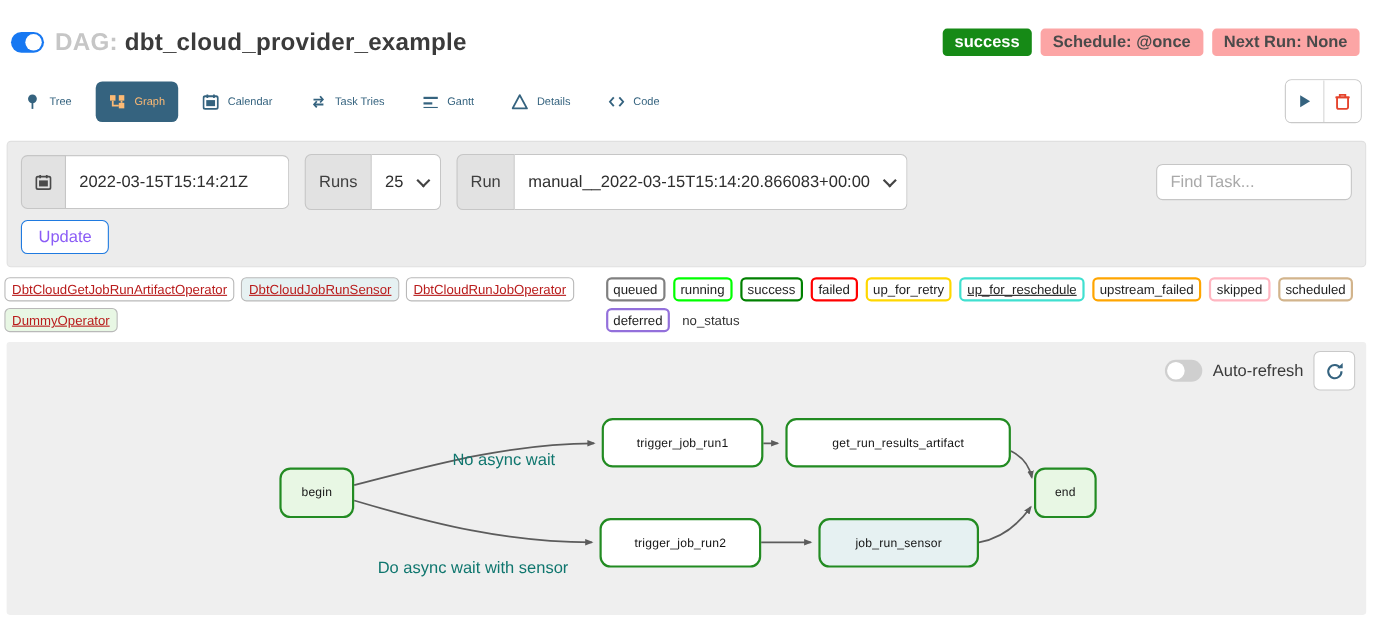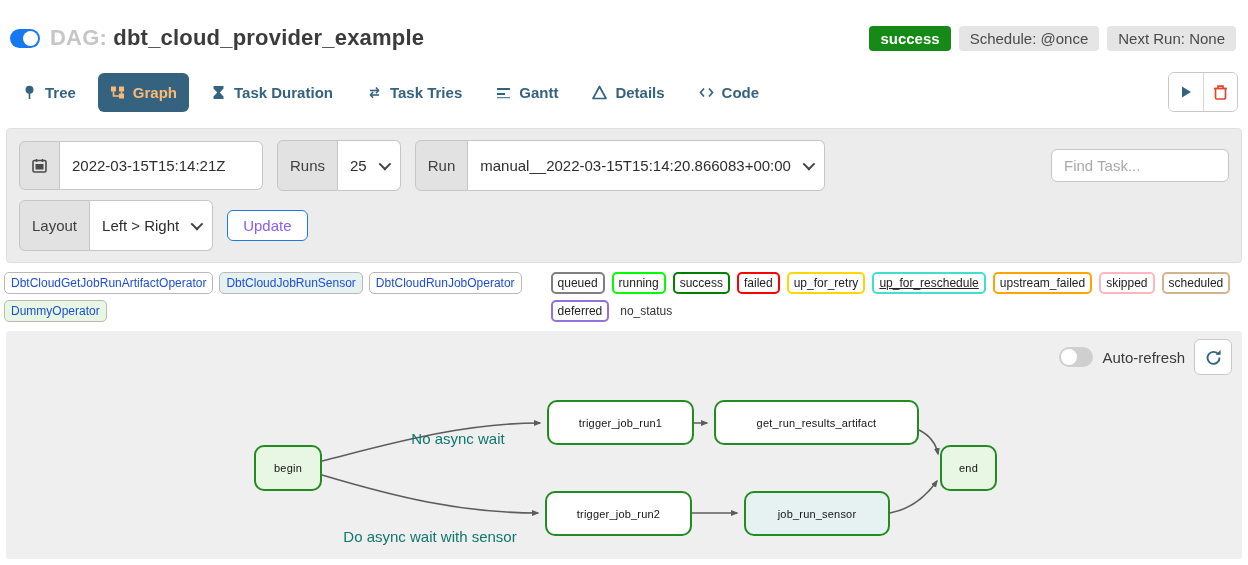--- a/index.html
+++ b/index.html
@@ -13,29 +13,29 @@
          padding:18px 12px 4px 10px; height:62px; }
   .hdr-left { display:flex; align-items:center; gap:10px; }
   .toggle { width:30px; height:19px; border-radius:10px; position:relative;
             display:inline-block; cursor:pointer; }
   .toggle.on { background:#1778f2; }
   .toggle.on .knob { position:absolute; right:2px; top:2px; width:15px; height:15px;
             border-radius:50%; background:#fff; }
   .dag-h1 { font-size:22px; font-weight:bold; letter-spacing:.2px; }
   .dag-h1 .muted { color:#c6c6c6; }
   .hdr-right { display:flex; align-items:center; gap:8px; }
-  .badge { font-size:15px; padding:4px 11px; border-radius:4px; background:#e5e5e5;
-           color:#4a4a4a; white-space:nowrap; }
+  .badge { font-size:15px; padding:4px 11px; border-radius:4px; background:#fca5a5;
+           color:#4a4a4a; white-space:nowrap;font-weight:bold; }
   .badge.success { background:#168a16; color:#fff; font-weight:bold; }
 
   
   .tabsrow { display:flex; align-items:center; padding:6px 10px 6px 10px; height:60px; }
   .tabs { display:flex; align-items:center; gap:10px; }
-  .tab { display:flex; align-items:center; gap:8px; color:#35637f; font-size:15px;
-         font-weight:bold; padding:11px 12px; border-radius:6px; cursor:pointer;
+  .tab { display:flex; align-items:center; gap:8px; color:#35637f; font-size:10px;
+         font-weight:normal; padding:11px 12px; border-radius:6px; cursor:pointer;
          white-space:nowrap; }
   .tab.active { background:#35637f; color:#fdba74; }
   .tab .ticon { display:inline-flex; width:15px; height:15px; align-items:center;
          justify-content:center; }
   .tab .ticon svg { width:15px; height:15px; }
   .actions { margin-left:auto; display:flex; border:1px solid #c9c9c9; border-radius:6px;
              background:#fff; overflow:hidden; }
   .actions .abtn { width:34px; height:38px; display:flex; align-items:center;
              justify-content:center; cursor:pointer; background:#fff; border:none; }
   .actions .abtn + .abtn { border-left:1px solid #d6d6d6; }
@@ -57,22 +57,22 @@
            border-bottom:2px solid #444; transform:rotate(45deg) translateY(-2px); }
   .btn-update { background:#fff; border:1px solid #1f7ae0; color:#8b5cf6; font-size:15px;
            padding:6px 15px; border-radius:6px; cursor:pointer; }
   .find { margin-left:auto; background:#fff; border:1px solid #c6c6c6; border-radius:6px;
            font-size:15px; padding:7px 12px; width:178px; color:#2e2e2e; }
   .find::placeholder { color:#a9a9a9; }
 
   
   .legend { display:flex; align-items:flex-start; padding:9px 4px 4px 4px; gap:12px; }
   .op-legend { display:flex; flex-wrap:wrap; gap:6px; max-width:565px; }
-  .pill { border:1px solid #b9b9b9; border-radius:5px; font-size:12px; color:#1d4ed8;
-          padding:3px 6px; white-space:nowrap; }
+  .pill { border:1px solid #b9b9b9; border-radius:5px; font-size:12px; color:#b91c1c;
+          padding:3px 6px; white-space:nowrap;text-decoration:underline; }
   .st-legend { display:flex; flex-wrap:wrap; gap:6px 7px; max-width:705px;
           align-items:center; }
   .stbadge { border:2px solid; border-radius:5px; background:#fff; font-size:12px;
           color:#222; padding:2px 5px; white-space:nowrap; }
   .nostatus { font-size:12px; color:#333; padding:2px 4px; }
 
   
   .graph-panel { flex:1; margin:5px 6px 6px 6px; background:#efefef; border-radius:3px;
           position:relative; overflow:hidden; }
   .autorefresh { position:absolute; top:8px; right:10px; display:flex; align-items:center;
@@ -131,24 +131,27 @@
               <rect x="9" y="1.5" width="5" height="5" fill="currentColor"></rect>
               <rect x="9" y="8.5" width="5" height="5" fill="currentColor"></rect>
               <path d="M3.5 6.5v4.5h5.5 M11.5 6.5v2" stroke="currentColor" stroke-width="1.6" fill="none"></path>
             </svg>
           </span>
           <span>Graph</span>
         </div>
         <div class="tab">
           <span class="ticon">
             <svg viewBox="0 0 15 15">
-              <path d="M2.5 1h10v2.6L8.8 7.5l3.7 3.9V14h-10v-2.6l3.7-3.9-3.7-3.9z" fill="currentColor"></path>
-            </svg>
-          </span>
-          <span>Task Duration</span>
+              <rect x="1" y="2.5" width="13" height="11.5" rx="1.5" fill="none" stroke="currentColor" stroke-width="1.6"></rect>
+              <line x1="4.5" y1="1" x2="4.5" y2="4" stroke="currentColor" stroke-width="1.6"></line>
+              <line x1="10.5" y1="1" x2="10.5" y2="4" stroke="currentColor" stroke-width="1.6"></line>
+              <rect x="3.5" y="6" width="8" height="5.5" fill="currentColor"></rect>
+            </svg>
+          </span>
+          <span>Calendar</span>
         </div>
         <div class="tab">
           <span class="ticon">
             <svg viewBox="0 0 15 15" fill="none" stroke="currentColor" stroke-width="1.6">
               <path d="M3 5.5h8"></path>
               <path d="M9 2.5l2.5 3L9 8.2"></path>
               <path d="M12 10h-8"></path>
               <path d="M6 7l-2.5 3L6 12.7"></path>
             </svg>
           </span>
@@ -215,24 +218,20 @@
         <span class="addon">Runs</span>
         <span class="field selectbox">25</span>
       </div>
       <div class="group">
         <span class="addon">Run</span>
         <span class="field selectbox">manual__2022-03-15T15:14:20.866083+00:00</span>
       </div>
       <input class="find" placeholder="Find Task..." style="">
     </div>
     <div class="frow">
-      <div class="group">
-        <span class="addon">Layout</span>
-        <span class="field selectbox">Left &gt; Right</span>
-      </div>
       <button class="btn-update">Update</button>
     </div>
   </div>
 
   <div class="legend">
     <div class="op-legend" id="op-legend">
         <span class="pill" style="background: rgb(255, 255, 255);">DbtCloudGetJobRunArtifactOperator</span>
         <span class="pill" style="background: rgb(230, 241, 242);">DbtCloudJobRunSensor</span>
         <span class="pill" style="background: rgb(255, 255, 255);">DbtCloudRunJobOperator</span>
         <span class="pill" style="background: rgb(232, 247, 228);">DummyOperator</span>

